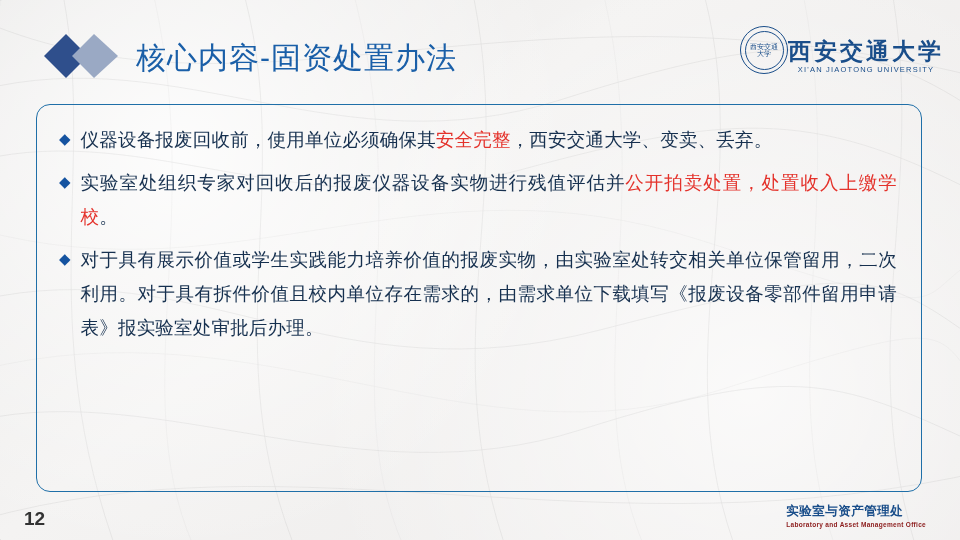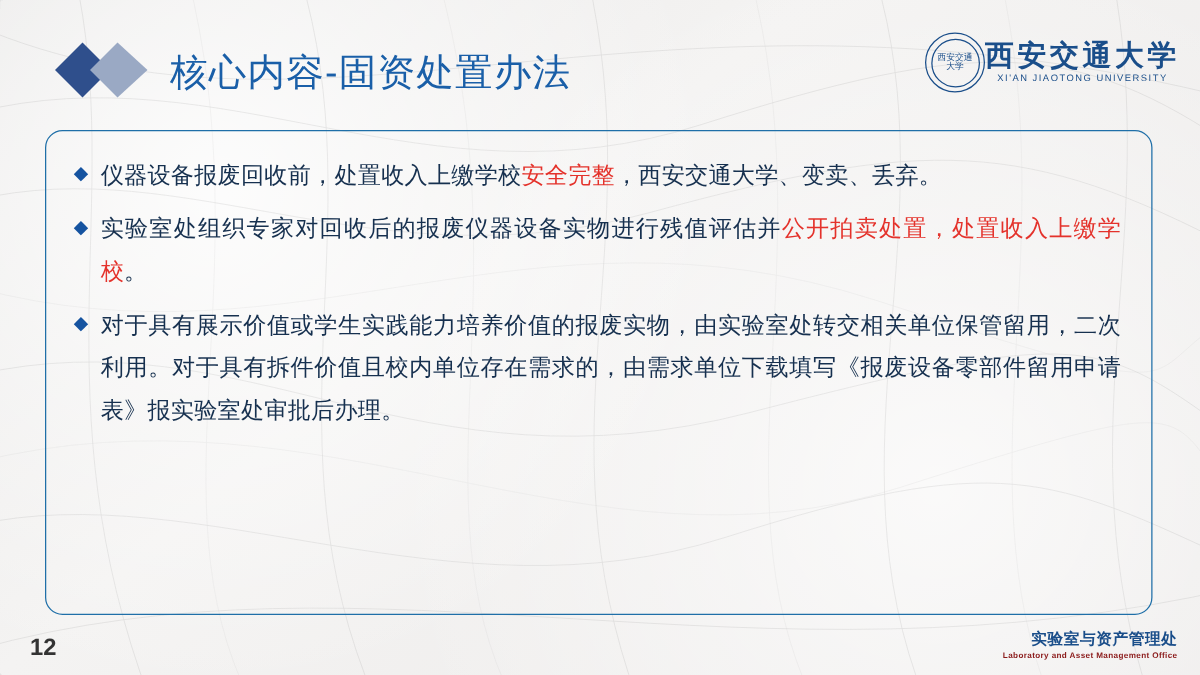--- a/index.html
+++ b/index.html
@@ -38,21 +38,21 @@
   }
   .title {
     position: absolute; left: 136px; top: 38px;
     font-size: 30px; font-weight: normal;
     color: #1a5fa8;
     letter-spacing: 1px;
     white-space: nowrap;
   }
   .xjtu-logo {
     position: absolute; right: 16px; top: 26px;
-    display: flex; align-items: center; gap: 0;
+    display: flex; align-items: flex-end; gap: 0;
   }
   .xjtu-seal {
     width: 48px; height: 48px; border-radius: 50%;
     border: 1.6px solid #1a4e8a;
     position: relative;
     flex: none;
   }
   .xjtu-seal::after {
     content: "";
     position: absolute; inset: 3.5px;
@@ -107,22 +107,22 @@
     text-align: justify;
   }
   .hl { color: #e4322b; }
 
   
   .page-num {
     position: absolute; left: 14px; bottom: 10px;
     font-size: 19px; font-weight: bold; color: #333; margin-left: 10px;
   }
   .footer-right {
-    position: absolute; right: 18px; bottom: 12px;
-    text-align: right;
+    position: absolute; right: 34px; bottom: 12px;
+    text-align: left;
   }
   .footer-cn {
     font-size: 12.5px; font-weight: bold; color: #1a4e8a;
     letter-spacing: 0.5px; line-height: 1.2;
   }
   .footer-en {
     font-size: 6.5px; font-weight: bold; color: #8b1a1a;
     letter-spacing: 0.3px; margin-top: 2px;
   }
 </style>
@@ -174,21 +174,21 @@
       </div>
     </div>
   </div>
 
   <div class="content-box">
     <div class="bullet-list">
 
       <div class="bullet">
         <span class="bullet-marker">◆</span>
         <div class="bullet-text">
-          <span>仪器设备报废回收前，处置收入上缴学校</span><span class="hl">安全完整</span><span>，西安交通大学、变卖、丢弃。</span>
+          <span>仪器设备报废回收前，使用单位必须确保其</span><span class="hl">安全完整</span><span>，西安交通大学、变卖、丢弃。</span>
         </div>
       </div>
 
       <div class="bullet">
         <span class="bullet-marker">◆</span>
         <div class="bullet-text">
           <span>实验室处组织专家对回收后的报废仪器设备实物进行残值评估并</span><span class="hl">公开拍卖处置，处置收入上缴学校</span><span>。</span>
         </div>
       </div>
 

